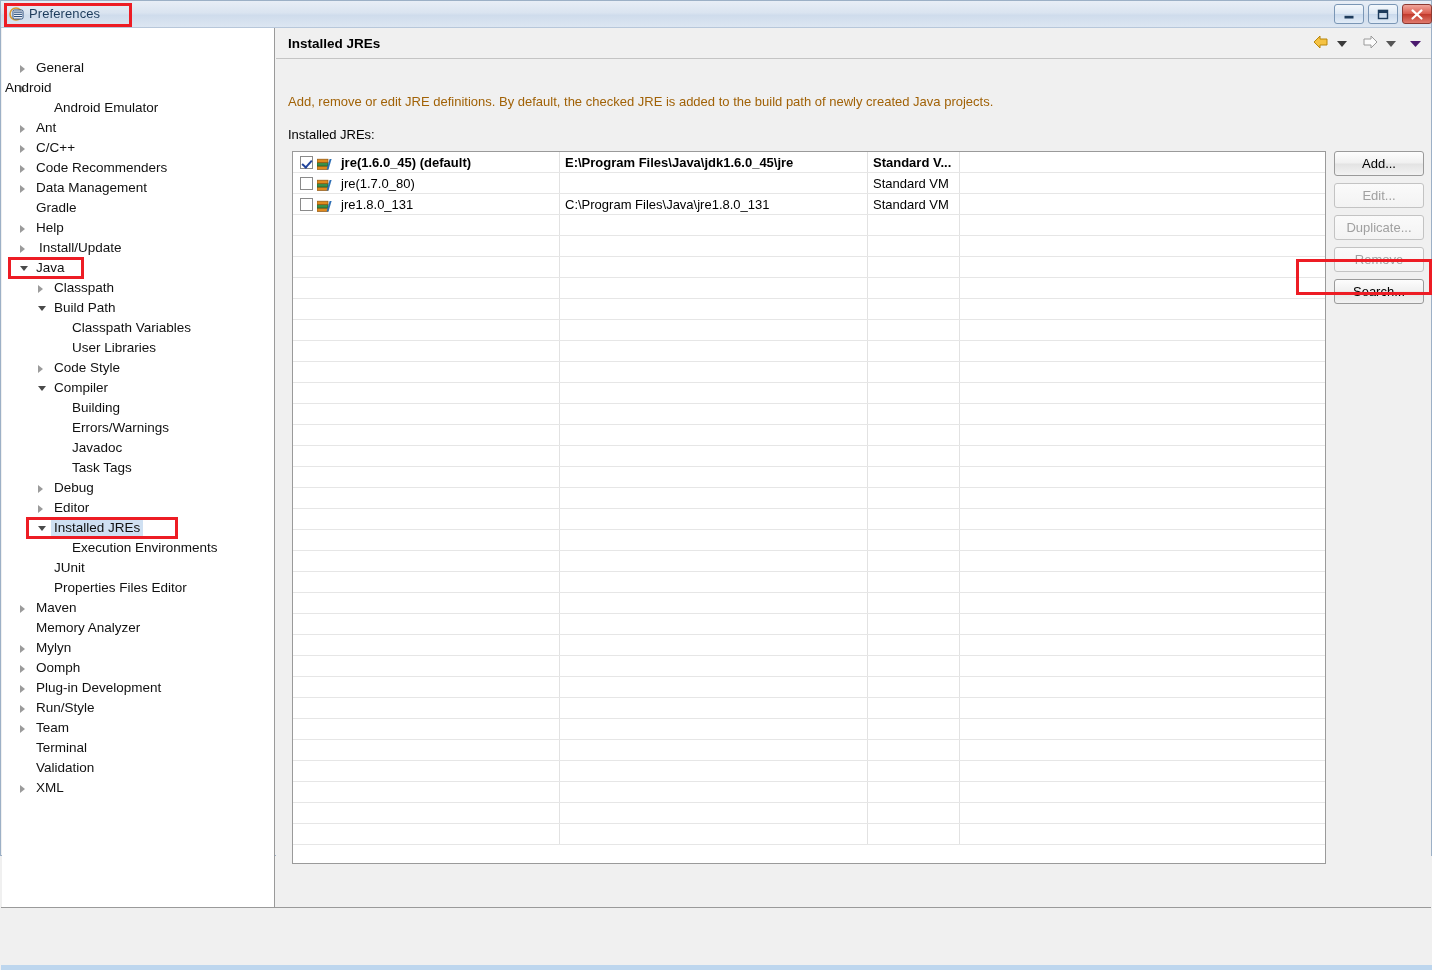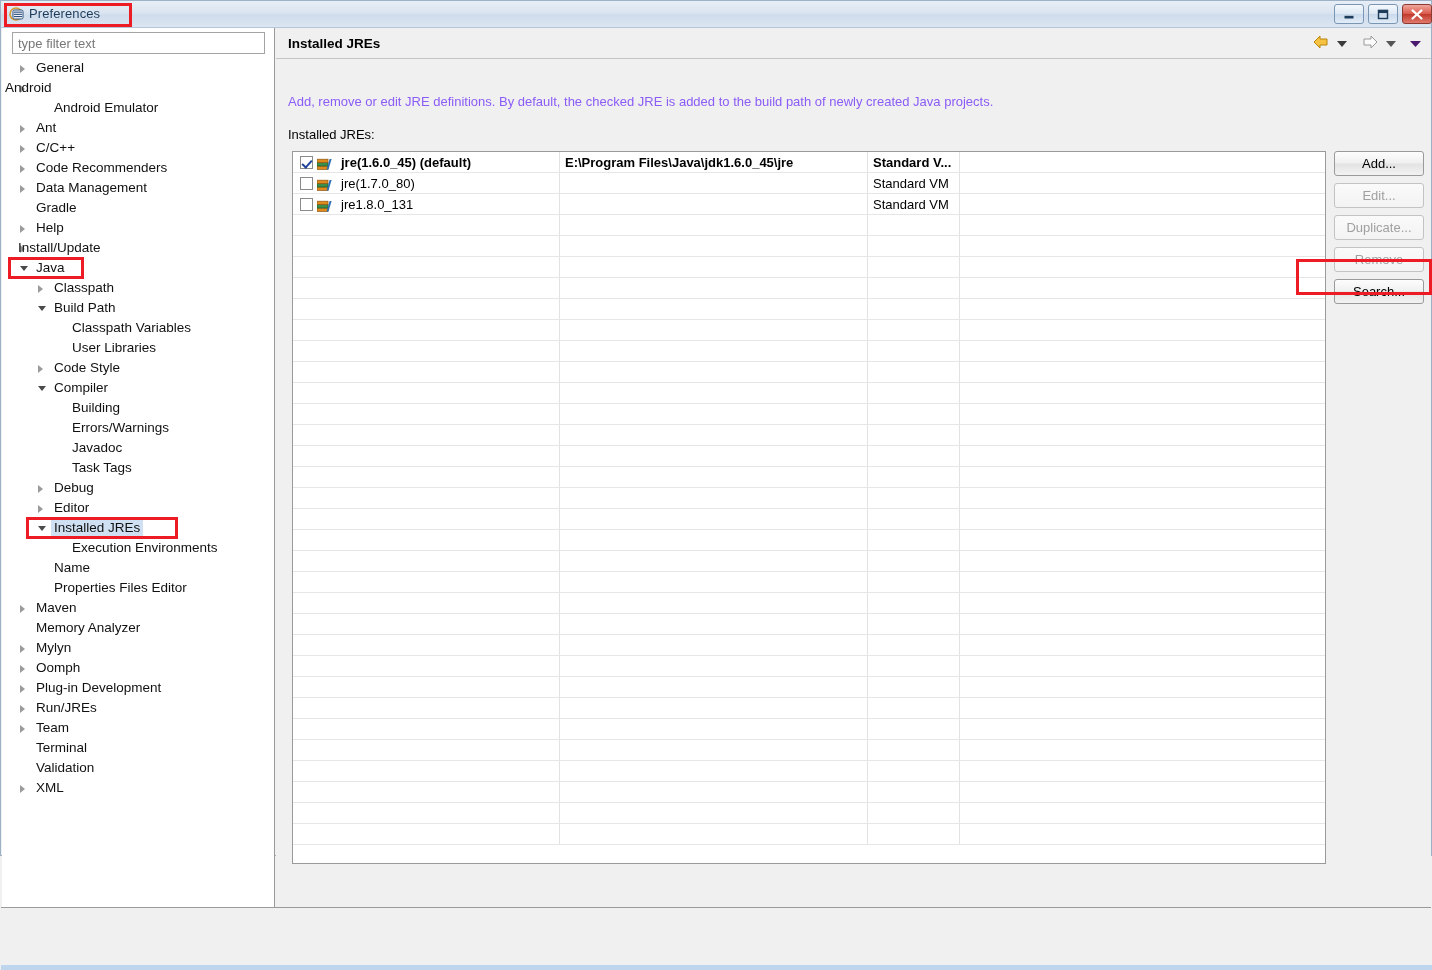--- a/index.html
+++ b/index.html
@@ -106,21 +106,21 @@
     font-size: 13.5px; font-weight: bold; color: #000;
   }
   #title-rule {
     position: absolute; left: 0; top: 30px; width: 1155px; height: 1px;
     background: #c4c4c4;
   }
   .nav-icons { position: absolute; top: 30px; right: 8px; }
 
   #desc {
     position: absolute; left: 12px; top: 66px; width: 1100px;
-    font-size: 13px; color: #8b5cf6;
+    font-size: 13px; color: #a16207;
   }
   #list-label {
     position: absolute; left: 12px; top: 99px;
     font-size: 13px; color: #000;
   }
 
   
   #table {
     position: absolute; left: 16px; top: 123px;
     width: 1034px; height: 713px;
@@ -226,55 +226,54 @@
     </div>
     <div class="win-btn" id="btn-close">
       <svg class="win-glyph" viewBox="0 0 30 20">
         <path d="M10 6 L20 15 M20 6 L10 15" stroke="#ffffff" stroke-width="2.4" stroke-linecap="round"></path>
       </svg>
     </div>
     <div id="title-redbox"></div>
   </div>
 
   <div id="left-panel">
-    <input id="filter-box" type="text" placeholder="type filter text" style="">
     <div id="tree">
         <div class="tree-row"><span class="arrow collapsed" style="left: 18px;"></span><span class="tree-label" style="margin-left: 31px;">General</span></div>
         <div class="tree-row"><span class="arrow collapsed" style="left: 18px;"></span><span class="tree-label" style="">Android</span></div>
         <div class="tree-row"><span class="tree-label" style="margin-left: 49px;">Android Emulator</span></div>
         <div class="tree-row"><span class="arrow collapsed" style="left: 18px;"></span><span class="tree-label" style="margin-left: 31px;">Ant</span></div>
         <div class="tree-row"><span class="arrow collapsed" style="left: 18px;"></span><span class="tree-label" style="margin-left: 31px;">C/C++</span></div>
         <div class="tree-row"><span class="arrow collapsed" style="left: 18px;"></span><span class="tree-label" style="margin-left: 31px;">Code Recommenders</span></div>
         <div class="tree-row"><span class="arrow collapsed" style="left: 18px;"></span><span class="tree-label" style="margin-left: 31px;">Data Management</span></div>
         <div class="tree-row"><span class="tree-label" style="margin-left: 31px;">Gradle</span></div>
         <div class="tree-row"><span class="arrow collapsed" style="left: 18px;"></span><span class="tree-label" style="margin-left: 31px;">Help</span></div>
-        <div class="tree-row"><span class="arrow collapsed" style="left: 18px;"></span><span class="tree-label" style="margin-left: 13px;">Install/Update</span></div>
+        <div class="tree-row"><span class="arrow collapsed" style="left: 18px;"></span><span class="tree-label" style="margin-left: 34px;">Install/Update</span></div>
         <div class="tree-row"><span class="arrow expanded" style="left: 18px;"></span><span class="tree-label" style="margin-left: 31px;">Java</span><div class="redbox-tree" style="left: 6px; top: -1px; width: 76.4px; height: 22px;"></div></div>
         <div class="tree-row"><span class="arrow collapsed" style="left: 36px;"></span><span class="tree-label" style="margin-left: 49px;">Classpath</span></div>
         <div class="tree-row"><span class="arrow expanded" style="left: 36px;"></span><span class="tree-label" style="margin-left: 49px;">Build Path</span></div>
         <div class="tree-row"><span class="tree-label" style="margin-left: 67px;">Classpath Variables</span></div>
         <div class="tree-row"><span class="tree-label" style="margin-left: 67px;">User Libraries</span></div>
         <div class="tree-row"><span class="arrow collapsed" style="left: 36px;"></span><span class="tree-label" style="margin-left: 49px;">Code Style</span></div>
         <div class="tree-row"><span class="arrow expanded" style="left: 36px;"></span><span class="tree-label" style="margin-left: 49px;">Compiler</span></div>
         <div class="tree-row"><span class="tree-label" style="margin-left: 67px;">Building</span></div>
         <div class="tree-row"><span class="tree-label" style="margin-left: 67px;">Errors/Warnings</span></div>
         <div class="tree-row"><span class="tree-label" style="margin-left: 67px;">Javadoc</span></div>
         <div class="tree-row"><span class="tree-label" style="margin-left: 67px;">Task Tags</span></div>
         <div class="tree-row"><span class="arrow collapsed" style="left: 36px;"></span><span class="tree-label" style="margin-left: 49px;">Debug</span></div>
         <div class="tree-row"><span class="arrow collapsed" style="left: 36px;"></span><span class="tree-label" style="margin-left: 49px;">Editor</span></div>
         <div class="tree-row selected"><span class="arrow expanded" style="left: 36px;"></span><span class="tree-label" style="margin-left: 49px;">Installed JREs</span><div class="redbox-tree" style="left: 24px; top: -1px; width: 152.4px; height: 22px;"></div></div>
         <div class="tree-row"><span class="tree-label" style="margin-left: 67px;">Execution Environments</span></div>
-        <div class="tree-row"><span class="tree-label" style="margin-left: 49px;">Name</span></div>
+        <div class="tree-row"><span class="tree-label" style="margin-left: 49px;">JUnit</span></div>
         <div class="tree-row"><span class="tree-label" style="margin-left: 49px;">Properties Files Editor</span></div>
         <div class="tree-row"><span class="arrow collapsed" style="left: 18px;"></span><span class="tree-label" style="margin-left: 31px;">Maven</span></div>
         <div class="tree-row"><span class="tree-label" style="margin-left: 31px;">Memory Analyzer</span></div>
         <div class="tree-row"><span class="arrow collapsed" style="left: 18px;"></span><span class="tree-label" style="margin-left: 31px;">Mylyn</span></div>
         <div class="tree-row"><span class="arrow collapsed" style="left: 18px;"></span><span class="tree-label" style="margin-left: 31px;">Oomph</span></div>
         <div class="tree-row"><span class="arrow collapsed" style="left: 18px;"></span><span class="tree-label" style="margin-left: 31px;">Plug-in Development</span></div>
-        <div class="tree-row"><span class="arrow collapsed" style="left: 18px;"></span><span class="tree-label" style="margin-left: 31px;">Run/JREs</span></div>
+        <div class="tree-row"><span class="arrow collapsed" style="left: 18px;"></span><span class="tree-label" style="margin-left: 31px;">Run/Style</span></div>
         <div class="tree-row"><span class="arrow collapsed" style="left: 18px;"></span><span class="tree-label" style="margin-left: 31px;">Team</span></div>
         <div class="tree-row"><span class="tree-label" style="margin-left: 31px;">Terminal</span></div>
         <div class="tree-row"><span class="tree-label" style="margin-left: 31px;">Validation</span></div>
         <div class="tree-row"><span class="arrow collapsed" style="left: 18px;"></span><span class="tree-label" style="margin-left: 31px;">XML</span></div>
       </div>
   </div>
 
   <div id="right-panel">
 
     <div id="content-title">Installed JREs</div>
@@ -350,20 +349,21 @@
             <div class="colsep" style="left: 574px;"></div>
             <div class="colsep" style="left: 666px;"></div>
             <span class="chk"></span>
             <span class="jre-icon"><svg width="15" height="13" viewBox="0 0 15 13">
                 <rect x="0" y="8" width="11" height="3.4" fill="#e08a1e" stroke="#8a5410" stroke-width=".7"></rect>
                 <rect x="0" y="4.6" width="11" height="3.4" fill="#3b8f4a" stroke="#1d5a28" stroke-width=".7"></rect>
                 <rect x="0" y="1.2" width="11" height="3.4" fill="#e08a1e" stroke="#8a5410" stroke-width=".7"></rect>
                 <path d="M11.5 11.6 L14.6 1.0 L12.6 1.0 L9.6 11.6 Z" fill="#2d6fb5"></path>
               </svg></span>
             <div class="cell" style="left: 42px; width: 224px;">jre1.8.0_131</div>
+            <div class="cell" style="left: 266px; width: 308px;">C:\Program Files\Java\jre1.8.0_131</div>
             <div class="cell" style="left: 574px; width: 92px;">Standard VM</div>
             <div class="cell" style="left: 666px; width: 368px;"></div>
           </div>
           <div class="trow">
             <div class="colsep" style="left: 266px;"></div>
             <div class="colsep" style="left: 574px;"></div>
             <div class="colsep" style="left: 666px;"></div>
           </div>
           <div class="trow">
             <div class="colsep" style="left: 266px;"></div>

